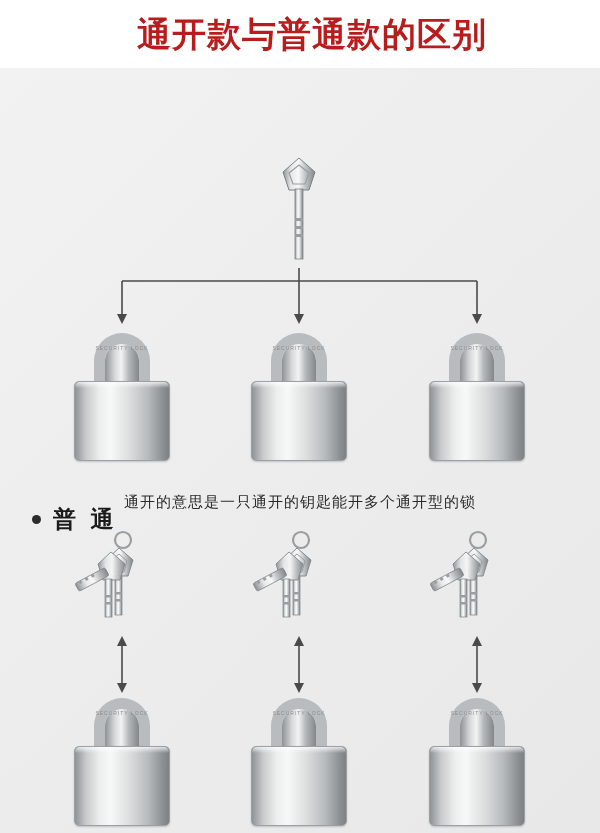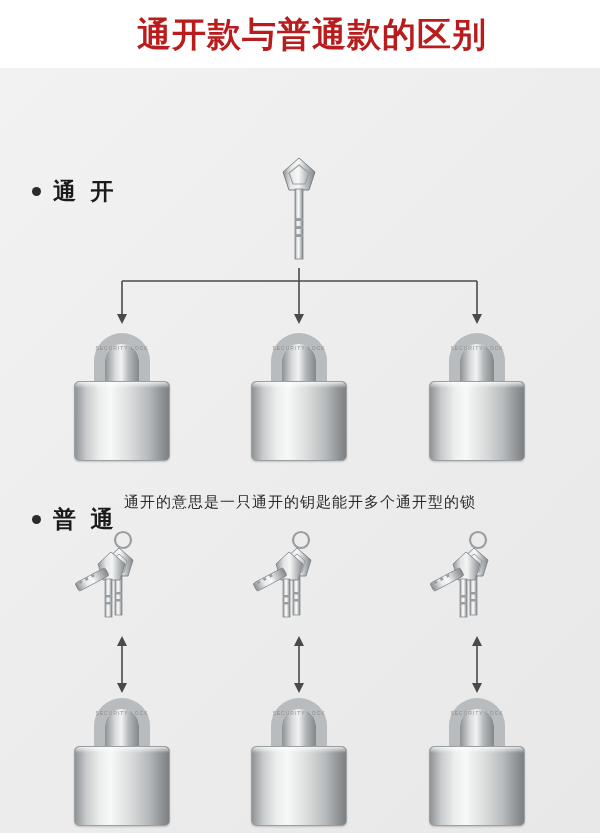--- a/index.html
+++ b/index.html
@@ -159,24 +159,20 @@
 </style>
 </head>
 <body>
 
 <div class="page">
 
   <div class="title">通开款与普通款的区别</div>
 
   <div class="body-panel">
 
-    <div class="bullet-row" id="bullet-tongkai">
-      <span class="bullet-dot"></span>
-      <span class="bullet-label">通 开</span>
-    </div>
 
     <svg class="single-key" style="left:278px; top:88px;" viewBox="0 0 42 110">
       <defs>
         <linearGradient id="mk" x1="0" y1="0" x2="1" y2="0">
           <stop offset="0%" stop-color="#8d9194"></stop>
           <stop offset="25%" stop-color="#e6e7e7"></stop>
           <stop offset="48%" stop-color="#f7f8f8"></stop>
           <stop offset="72%" stop-color="#bcbfc1"></stop>
           <stop offset="100%" stop-color="#83878a"></stop>
         </linearGradient>

